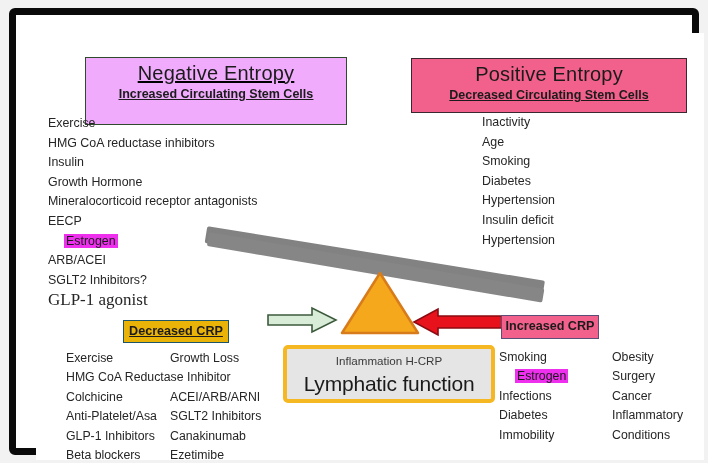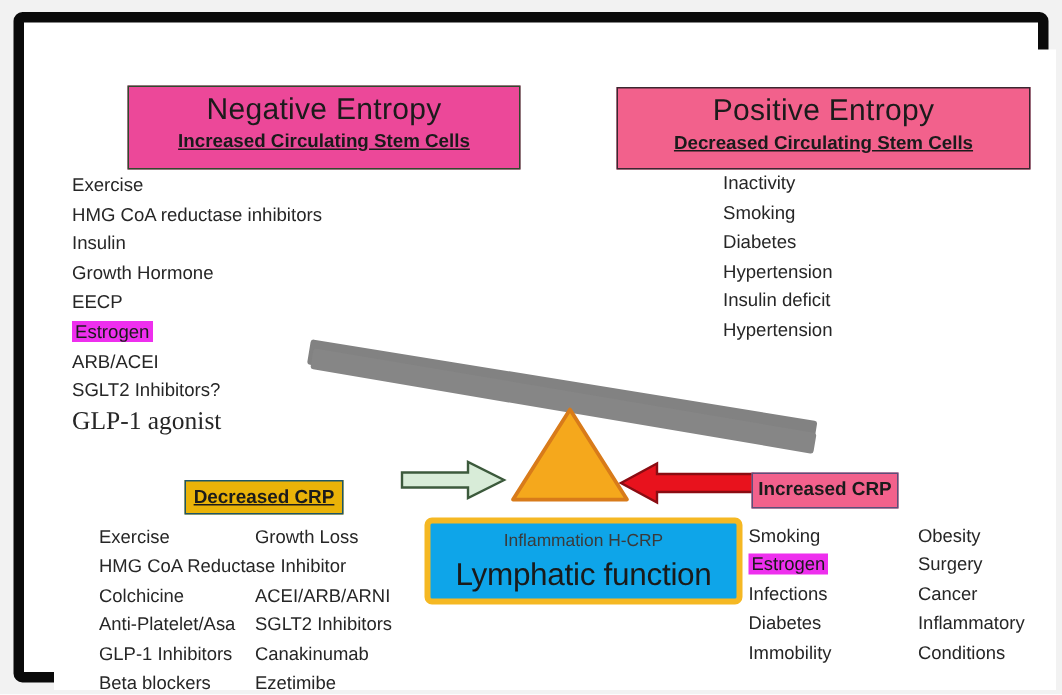--- a/index.html
+++ b/index.html
@@ -58,23 +58,24 @@
     font-size: 12.5px;
     font-weight: bold;
     color: #1b1b1b;
     line-height: 17px;
     text-decoration: underline;
   }
   #hdr-neg {
     left: 49px;
     top: 24px;
     width: 262px;
-    height: 56px;
-    background: #ec4899;
+    height: 68px;
+    background: #f0abfc;
     border: 1.5px solid #2f4a2c;
+    text-decoration: underline;
   }
   #hdr-pos {
     left: 375px;
     top: 25px;
     width: 276px;
     height: 55px;
     background: #f2618c;
     border: 1.5px solid #3a2730;
   }
 
@@ -87,20 +88,21 @@
     white-space: nowrap;
   }
   .list div { height: 19.6px; }
   #list-neg { left: 12px; top: 81px; }
   #list-pos { left: 446px; top: 80px; }
 
   .hl-magenta {
     background: #ee2fee;
     color: #1a1a1a;
     padding: 0 2px;
+    margin-left: 16px;
   }
 
   
   .serifish { font-family: "Liberation Serif", serif; font-size: 17px; }
 
   
   #beam {
     position: absolute;
     left: 170px;
     top: 193px;
@@ -166,21 +168,21 @@
   #arrow-green { position: absolute; left: 230px; top: 272px; }
   #arrow-red   { position: absolute; left: 376px; top: 274px; }
 
   
   #callout {
     position: absolute;
     left: 247px;
     top: 312px;
     width: 212px;
     height: 58px;
-    background: #0ea5e9;
+    background: #e5e5e5;
     border: 4px solid #f5b823;
     border-radius: 5px;
     box-sizing: border-box;
     text-align: center;
   }
   #callout .small {
     display: block;
     font-size: 11.6px;
     color: #3a3a3a;
     line-height: 19px;
@@ -225,29 +227,31 @@
       <div id="hdr-pos" class="hdr">
         <span class="t1">Positive Entropy</span>
         <span class="t2">Decreased Circulating Stem Cells</span>
       </div>
 
       <div id="list-neg" class="list">
           <div>Exercise</div>
           <div>HMG CoA reductase inhibitors</div>
           <div>Insulin</div>
           <div>Growth Hormone</div>
+          <div>Mineralocorticoid receptor antagonists</div>
           <div>EECP</div>
           <div><span class="hl-magenta">Estrogen</span></div>
           <div>ARB/ACEI</div>
           <div>SGLT2 Inhibitors?</div>
           <div class="serifish">GLP-1 agonist</div>
         </div>
 
       <div id="list-pos" class="list">
           <div>Inactivity</div>
+          <div>Age</div>
           <div>Smoking</div>
           <div>Diabetes</div>
           <div>Hypertension</div>
           <div>Insulin deficit</div>
           <div>Hypertension</div>
         </div>
 
       <div id="beam"></div>
       <div id="beam-b"></div>
 

